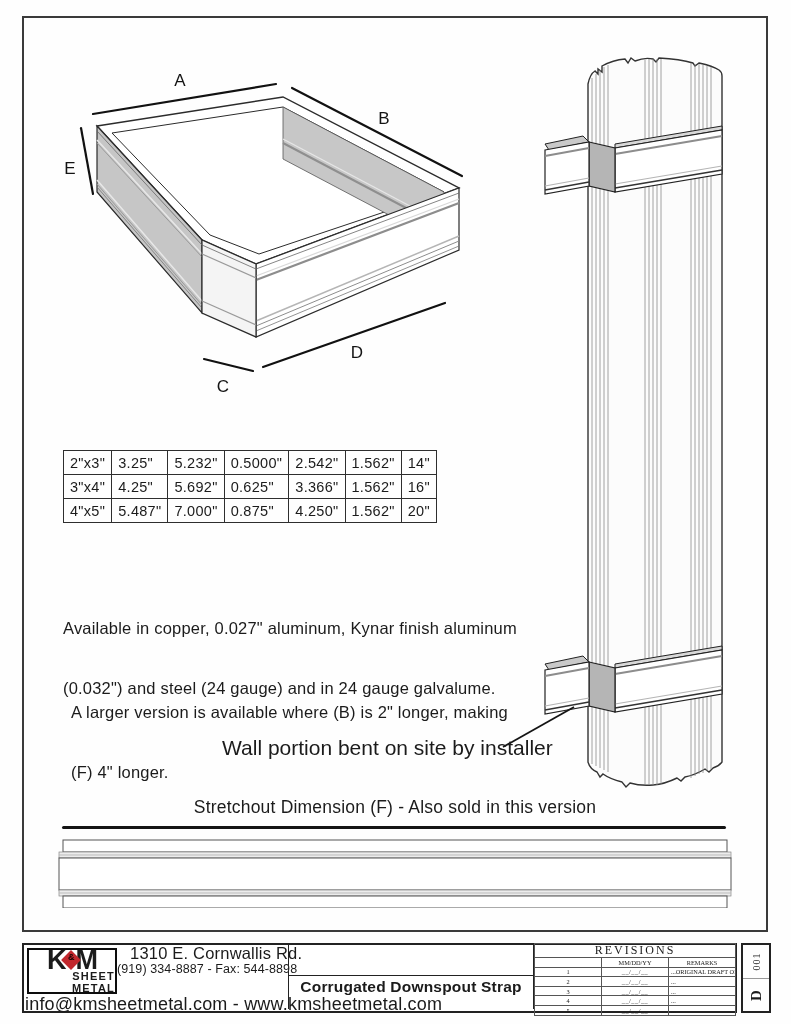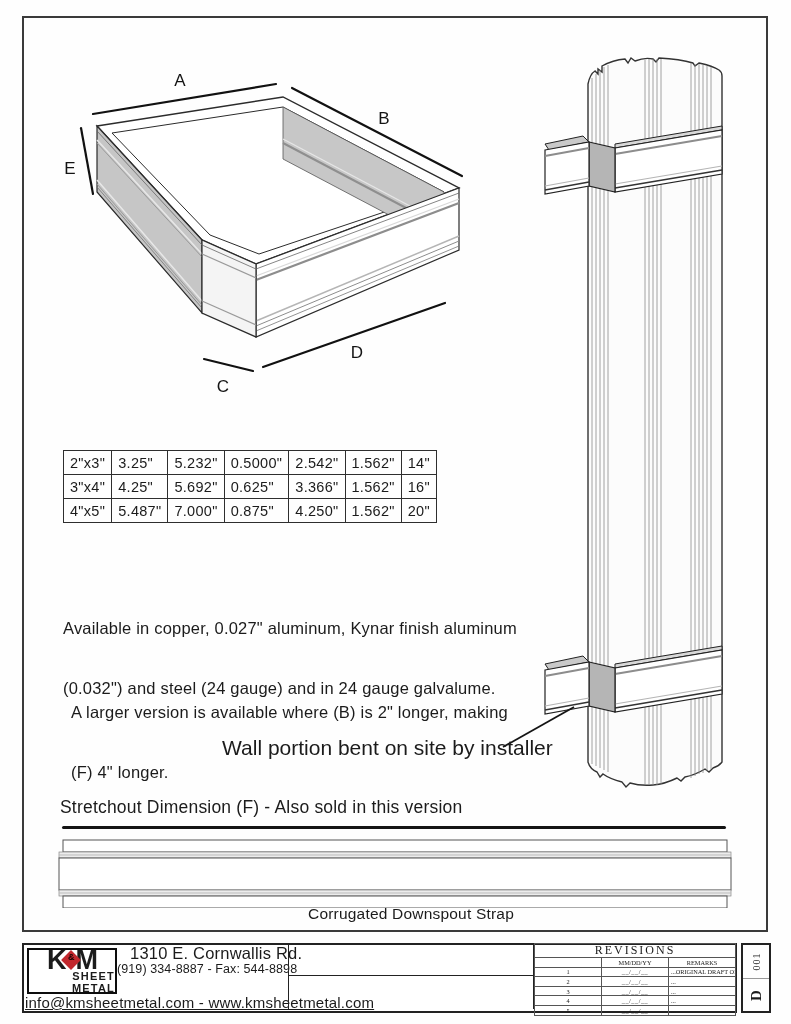--- a/index.html
+++ b/index.html
@@ -12,40 +12,40 @@
   #dims-table{left:63px;top:450px;border-collapse:collapse;table-layout:fixed;}
   #dims-table td,#dims-table th{border:1.6px solid #2e2e2e;font-weight:normal;text-align:left;
       padding:2px 6px;font-size:14.5px;letter-spacing:.3px;height:19px;white-space:nowrap;}
   .colw0{width:57px}.colw1{width:59px}.colw2{width:63px}.colw3{width:66px}
   .colw4{width:61px}.colw5{width:48px}.colw6{width:48px}
 
   .note{font-size:16.5px;letter-spacing:.2px;line-height:20px;white-space:pre;}
   #note-materials{left:63px;top:578px;}
   #note-larger{left:63px;top:662px;margin-left:8px;}
   #wall-note{left:222px;top:736px;font-size:21px;}
-  #stretchout-title{left:60px;top:797px;width:670px;font-size:17.5px;letter-spacing:.2px;}
+  #stretchout-title{left:60px;top:797px;width:670px;text-align:center;font-size:17.5px;letter-spacing:.2px;}
   #stretchout-dimline{left:62px;top:826px;width:664px;height:3px;background:#141414;border-radius:2px;}
 
   
   .tb-box{border:2px solid #222;background:#fff;}
   #title-block{left:22px;top:943px;width:711px;height:66px;}
   #logo-box{left:27px;top:948px;width:86px;height:42px;border:2.5px solid #0d0d0d;
      display:flex;flex-direction:column;align-items:center;justify-content:center;background:#fff;}
   .logo-row{display:flex;align-items:center;height:26px;}
   .logo-letter{font-size:27px;font-weight:bold;letter-spacing:-1px;line-height:24px;}
   .logo-diamond{position:relative;width:14px;height:14px;background:#c1272d;transform:rotate(45deg);
      margin:0 -2px;z-index:1;}
   .logo-amp{position:absolute;left:2px;top:0px;transform:rotate(-45deg);font-size:9px;font-weight:bold;color:#140000;}
   .logo-sub{font-size:11px;font-weight:bold;letter-spacing:1.2px;margin-top:-2px;text-align:right;}
   #address-block{left:117px;top:944px;line-height:18px;white-space:nowrap;}
   .addr-big{font-size:16.5px;letter-spacing:.2px;padding-left:13px;}
   .addr-small{font-size:12.5px;line-height:14px;letter-spacing:.1px;}
-  #email-line{left:25px;top:994px;font-size:15px;letter-spacing:.2px;white-space:nowrap;text-decoration:underline;}
+  #email-line{left:25px;top:994px;font-size:18px;letter-spacing:.2px;white-space:nowrap;}
   #title-cell-divider-v{left:288px;top:943px;width:0;height:66px;border-left:1.8px solid #222;}
-  #drawing-title{left:289px;top:905px;width:244px;text-align:center;font-size:15.5px;letter-spacing:.2px;}
+  #drawing-title{left:289px;top:978px;width:244px;text-align:center;font-size:15.5px;letter-spacing:.2px;font-weight:bold;}
   #title-cell-divider-h{left:289px;top:975px;width:244px;height:0;border-top:1.5px solid #222;}
 
   
   #revisions{left:533px;top:943px;width:202px;height:66px;border-left:1.8px solid #222;
      font-family:"Liberation Serif",serif;}
   #rev-table{border-collapse:collapse;width:202px;table-layout:fixed;}
   #rev-table td{border:0.8px solid #555;padding:0 2px;height:8.6px;font-size:6.3px;line-height:7px;
      font-family:"Liberation Serif",serif;white-space:nowrap;overflow:hidden;}
   #rev-title-row td{font-size:12px;letter-spacing:2px;text-align:center;height:13px;line-height:13px;margin-top:8px;}
   .rev-head{text-align:center;font-size:6.8px;}

